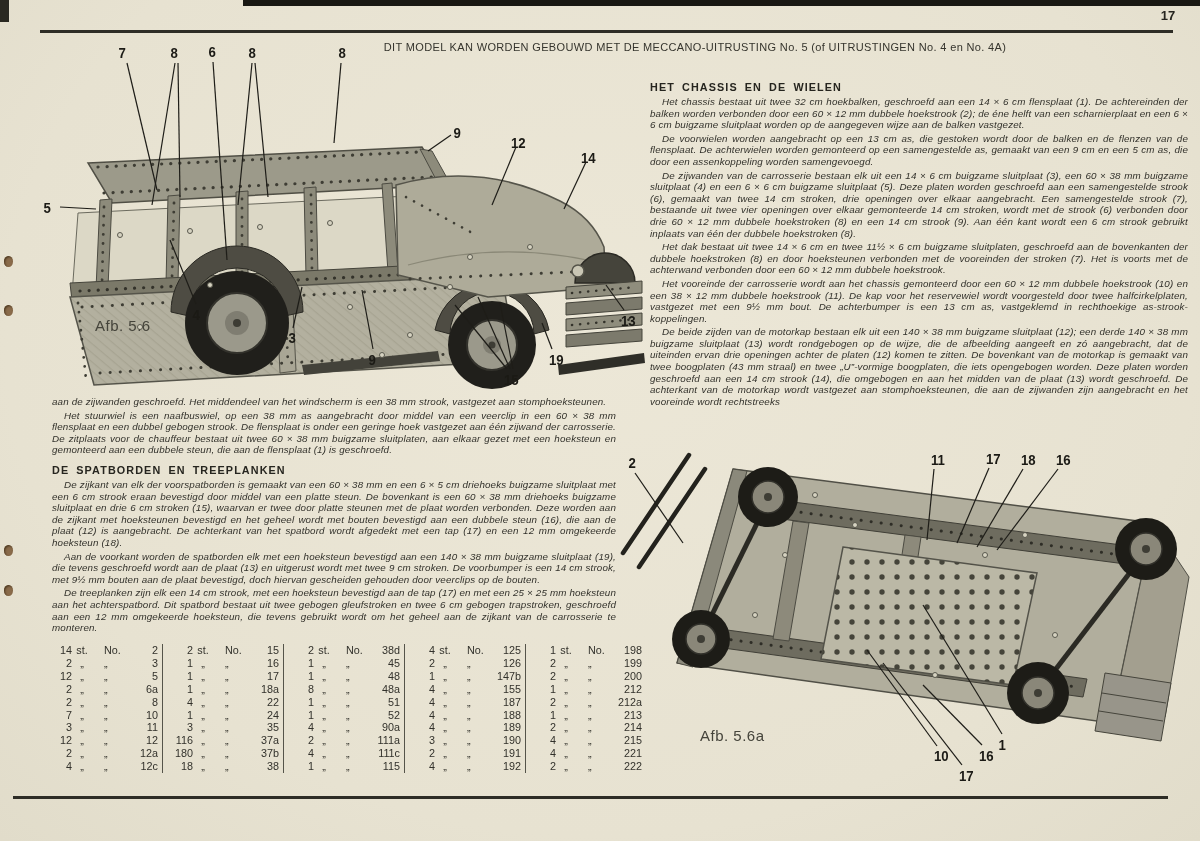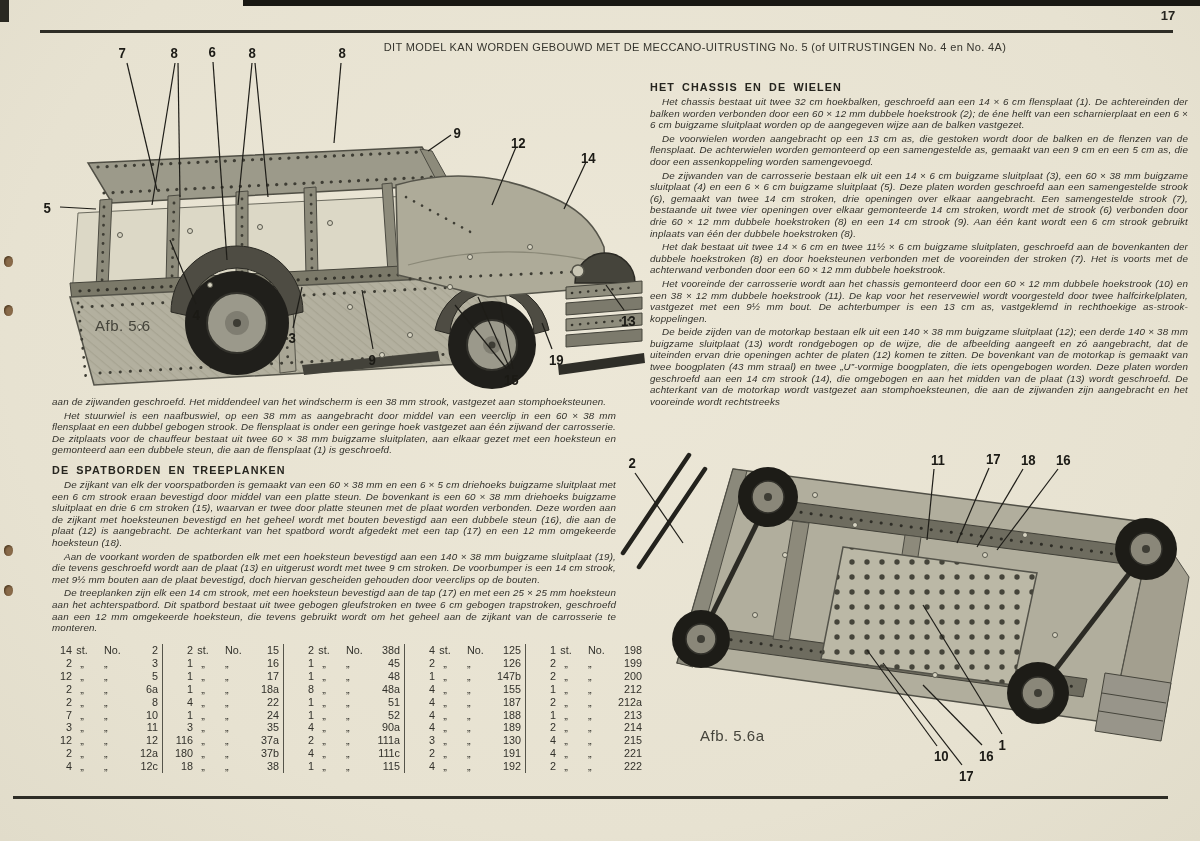--- a/index.html
+++ b/index.html
@@ -443,21 +443,21 @@
           <div class="pt-row">
             <span class="q">4</span>
             <span class="u">„</span>
             <span class="no">„</span>
             <span class="p">189</span>
           </div>
           <div class="pt-row">
             <span class="q">3</span>
             <span class="u">„</span>
             <span class="no">„</span>
-            <span class="p">130</span>
+            <span class="p">190</span>
           </div>
           <div class="pt-row">
             <span class="q">2</span>
             <span class="u">„</span>
             <span class="no">„</span>
             <span class="p">191</span>
           </div>
           <div class="pt-row">
             <span class="q">4</span>
             <span class="u">„</span>

